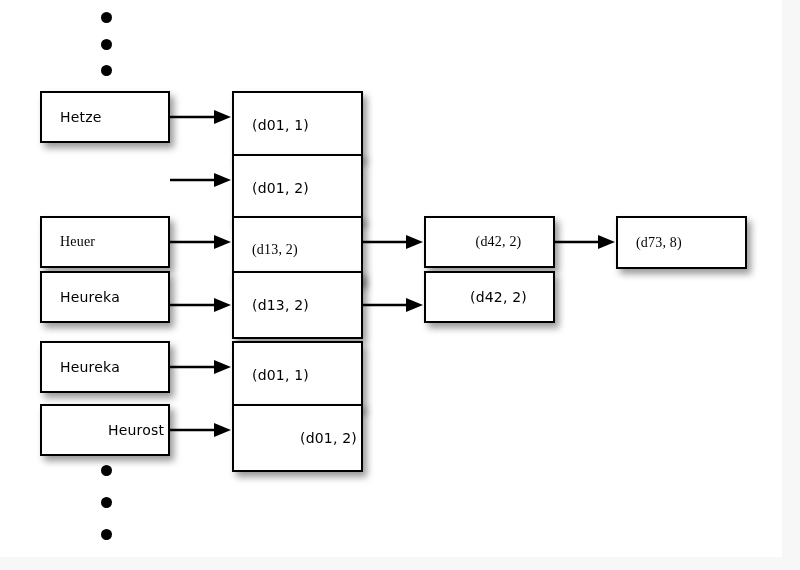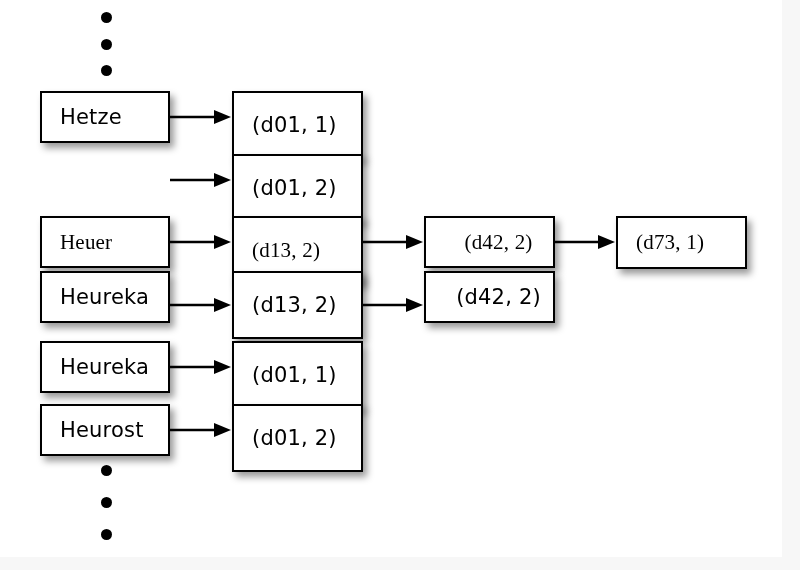--- a/index.html
+++ b/index.html
@@ -30,21 +30,21 @@
   
   .node {
     position: absolute;
     box-sizing: border-box;
     background: #ffffff;
     border: 2px solid #000000;
     box-shadow: 4px 5px 7px rgba(0,0,0,0.40);
     display: flex;
     align-items: center;
     font-family: "DejaVu Sans", "Liberation Sans", sans-serif;
-    font-size: 21px;
+    font-size: 14px;
     color: #000000;
     letter-spacing: 0.2px;
     white-space: nowrap;
     overflow: hidden;
   }
   .node .lbl {
     padding-left: 18px;
     line-height: 1;
   }
 
@@ -53,21 +53,21 @@
   .col2 { left: 232px; width: 131px; height: 68px; }
   .col3 { left: 424px; width: 131px; height: 52px; justify-content: center; }
   .col4 { left: 616px; width: 131px; height: 53px; }
 
   
   .r1 { top: 91px;  }
   .r2 { top: 154px; }
   .r3 { top: 216px; font-family: Liberation Serif, serif; }
   .r4 { top: 271px; }
   .r5 { top: 341px; }
-  .r6 { top: 404px; }
+  .r6 { top: 404px; padding-left: 48px; }
 
   
   .arrow {
     position: absolute;
     height: 20px;
     pointer-events: none;
   }
   .arrow svg { display: block; overflow: visible; }
 
   
@@ -137,21 +137,21 @@
   </div>
 
   <div class="node col3 r3">
     <span class="lbl">(d42, 2)</span>
   </div>
   <div class="node col3 r4">
     <span class="lbl">(d42, 2)</span>
   </div>
 
   <div class="node col4 r3">
-    <span class="lbl">(d73, 1)</span>
+    <span class="lbl">(d73, 8)</span>
   </div>
 
   <div class="arrow" style="left:170px; top:107px; width:63px;">
     <svg width="63" height="20" viewBox="0 0 63 20">
         <path d="M0 10 H47" stroke="#000" stroke-width="2.4" fill="none"></path>
         <path d="M44 3 L61 10 L44 17 Z" fill="#000"></path>
       </svg>
   </div>
   <div class="arrow" style="left:170px; top:170px; width:63px;">
     <svg width="63" height="20" viewBox="0 0 63 20">

